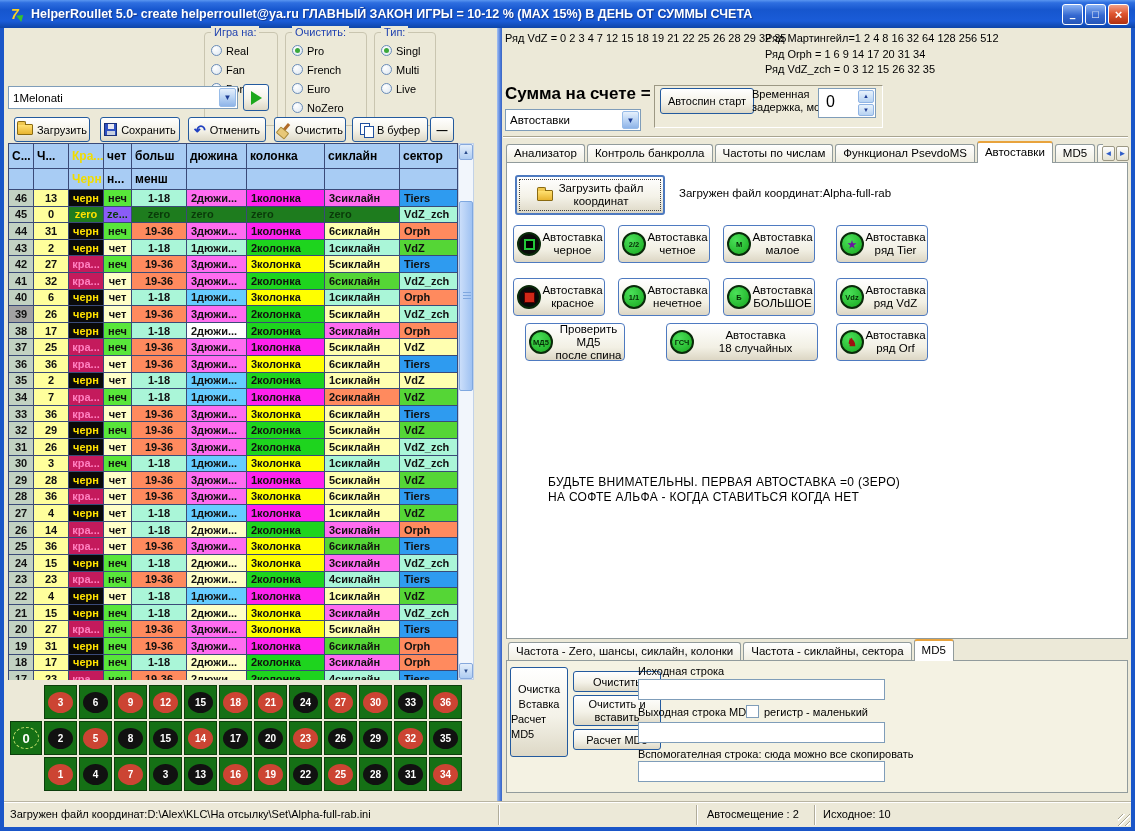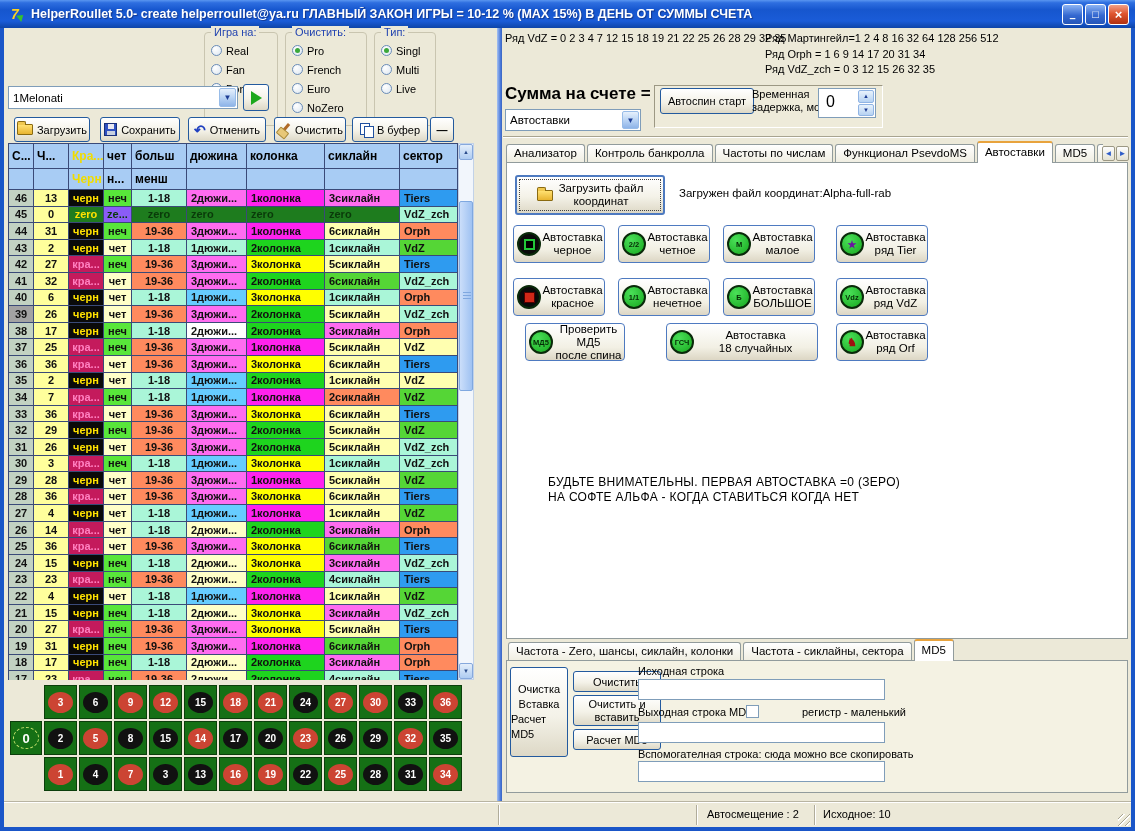--- a/index.html
+++ b/index.html
@@ -109,21 +109,21 @@
 
   
   #md5-stack-button{left:3px;top:6px;width:58px;height:90px;flex-direction:column;line-height:15px;}
   #md5-clear{left:66px;top:10px;width:88px;height:21px;}
   #md5-clear-paste{left:66px;top:34px;width:88px;height:31px;flex-direction:column;line-height:13px;}
   #md5-calc{left:66px;top:68px;width:88px;height:21px;}
   #md5-in-label{position:absolute;left:131px;top:4px;}
   #md5-in{left:131px;top:18px;width:247px;height:21px;}
   #md5-out-label{position:absolute;left:131px;top:45px;}
   #md5-case{position:absolute;left:239px;top:44px;width:13px;height:13px;background:#FFF;border:1px solid #7F9DB9;}
-  #md5-case-label{position:absolute;left:257px;top:45px;margin-left:38px;}
+  #md5-case-label{position:absolute;left:257px;top:45px;}
   #md5-out{left:131px;top:61px;width:247px;height:21px;}
   #md5-aux-label{position:absolute;left:131px;top:87px;}
   #md5-aux{left:131px;top:100px;width:247px;height:21px;}
   #md5-aux-button{left:3px;top:99px;width:130px;height:30px;flex-direction:column;line-height:13px;}
 
   
   #history-table{position:absolute;left:8px;top:143px;width:450px;height:537px;overflow:hidden;background:#FFF;
      border-top:1px solid #3A4A78;border-left:1px solid #3A4A78;}
   .trow{display:grid;grid-template-columns:25px 35px 35px 28px 55px 60px 78px 75px 58px;}
   .tcell{border-right:1px solid #3A4A78;border-bottom:1px solid #3A4A78;overflow:hidden;white-space:nowrap;
@@ -895,20 +895,21 @@
       </div>
       <div class="board-cell" style="left: 386px; top: 74px;">
         <span class="chip blk">31</span>
       </div>
       <div class="board-cell" style="left: 421px; top: 74px;">
         <span class="chip red">34</span>
       </div>
     </div>
 
   <div id="statusbar">
+    <span class="st-text" style="left:6px">Загружен файл координат:D:\Alex\KLC\На отсылку\Set\Alpha-full-rab.ini</span>
     <span class="st-sep" style="left:494px"></span>
     <span class="st-sep" style="left:692px"></span>
     <span class="st-text" style="left:703px">Автосмещение : 2</span>
     <span class="st-sep" style="left:810px"></span>
     <span class="st-text" style="left:819px">Исходное: 10</span>
     <span id="grip"></span>
   </div>
 </div>
 
 </body></html>

